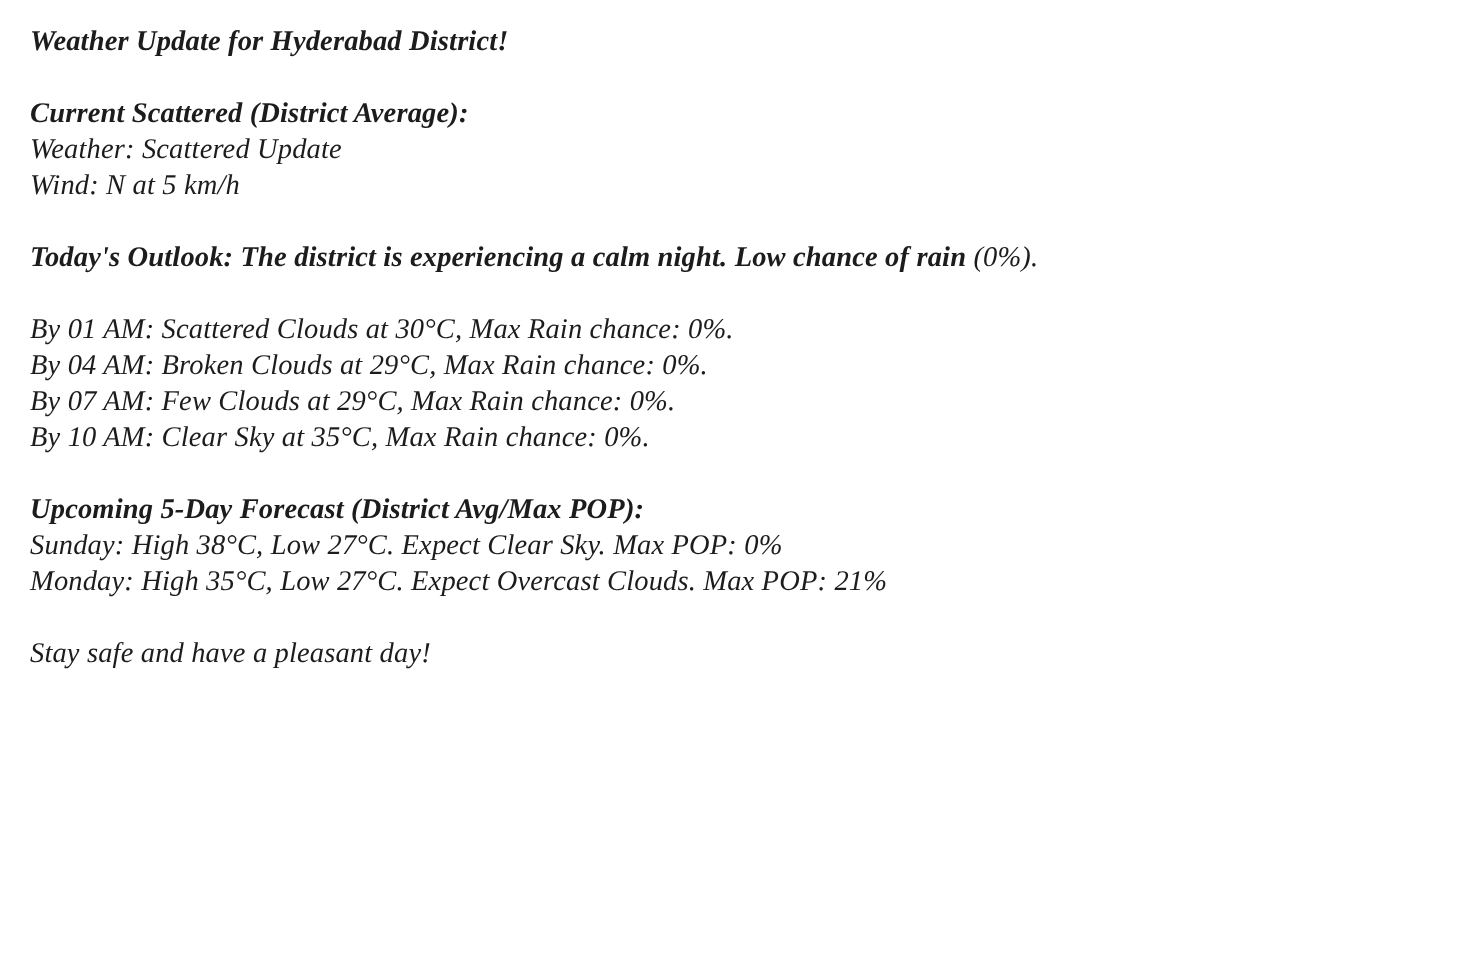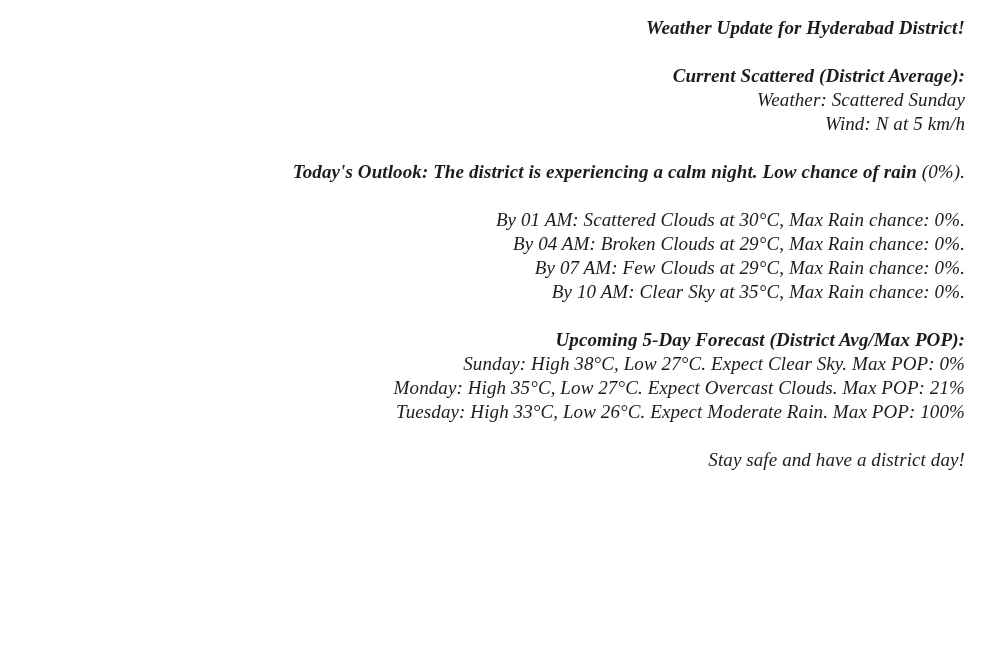--- a/index.html
+++ b/index.html
@@ -32,37 +32,36 @@
   }
   .line .soft {
     font-weight: normal;
   }
   .spacer {
     height: 24px;
   }
   .block {
     margin: 0;
     padding: 0;
-    text-align: right;
   }
 </style>
 </head>
 <body style="background: rgb(255, 255, 255); color: rgb(28, 28, 28);">
 
 <div class="report">
 
   <div class="block">
     <div class="line head">Weather Update for Hyderabad District!</div>
   </div>
 
   <div class="spacer"></div>
 
   <div class="block">
     <div class="line head">Current Scattered (District Average):</div>
-    <div class="line">Weather: Scattered Sunday</div>
+    <div class="line">Weather: Scattered Update</div>
     <div class="line">Wind: N at 5 km/h</div>
   </div>
 
   <div class="spacer"></div>
 
   <div class="block">
     <div class="line head"><span>Today's Outlook: The district is experiencing a calm night. Low chance of rain</span><span class="soft"> (0%).</span></div>
   </div>
 
   <div class="spacer"></div>
@@ -73,22 +72,21 @@
     <div class="line">By 07 AM: Few Clouds at 29°C, Max Rain chance: 0%.</div>
     <div class="line">By 10 AM: Clear Sky at 35°C, Max Rain chance: 0%.</div>
   </div>
 
   <div class="spacer"></div>
 
   <div class="block">
     <div class="line head">Upcoming 5-Day Forecast (District Avg/Max POP):</div>
     <div class="line">Sunday: High 38°C, Low 27°C. Expect Clear Sky. Max POP: 0%</div>
     <div class="line">Monday: High 35°C, Low 27°C. Expect Overcast Clouds. Max POP: 21%</div>
-    <div class="line">Tuesday: High 33°C, Low 26°C. Expect Moderate Rain. Max POP: 100%</div>
   </div>
 
   <div class="spacer"></div>
 
   <div class="block">
-    <div class="line">Stay safe and have a district day!</div>
+    <div class="line">Stay safe and have a pleasant day!</div>
   </div>
 
 </div>
 
 </body></html>

